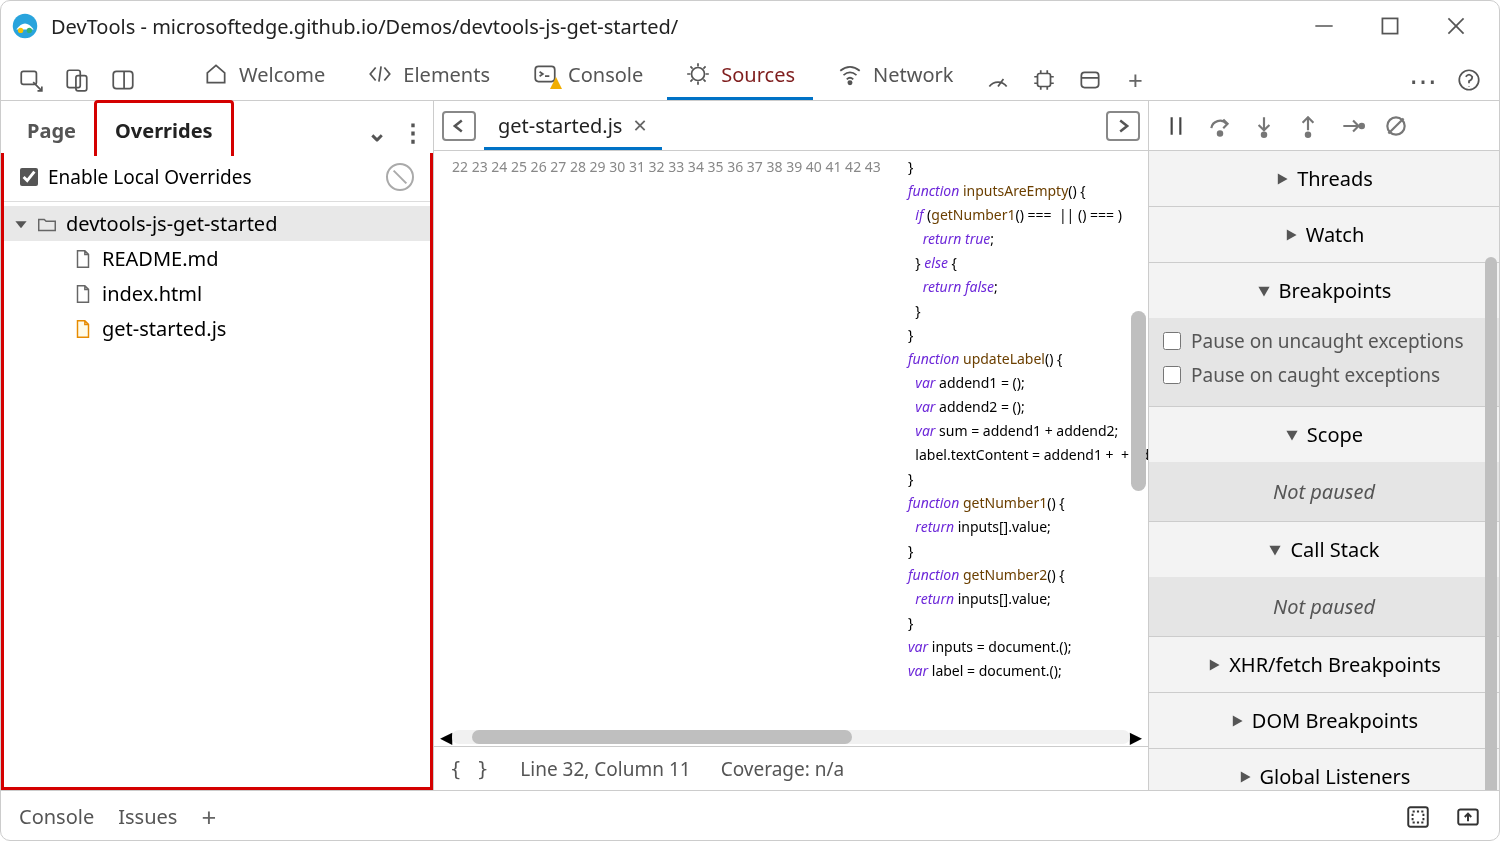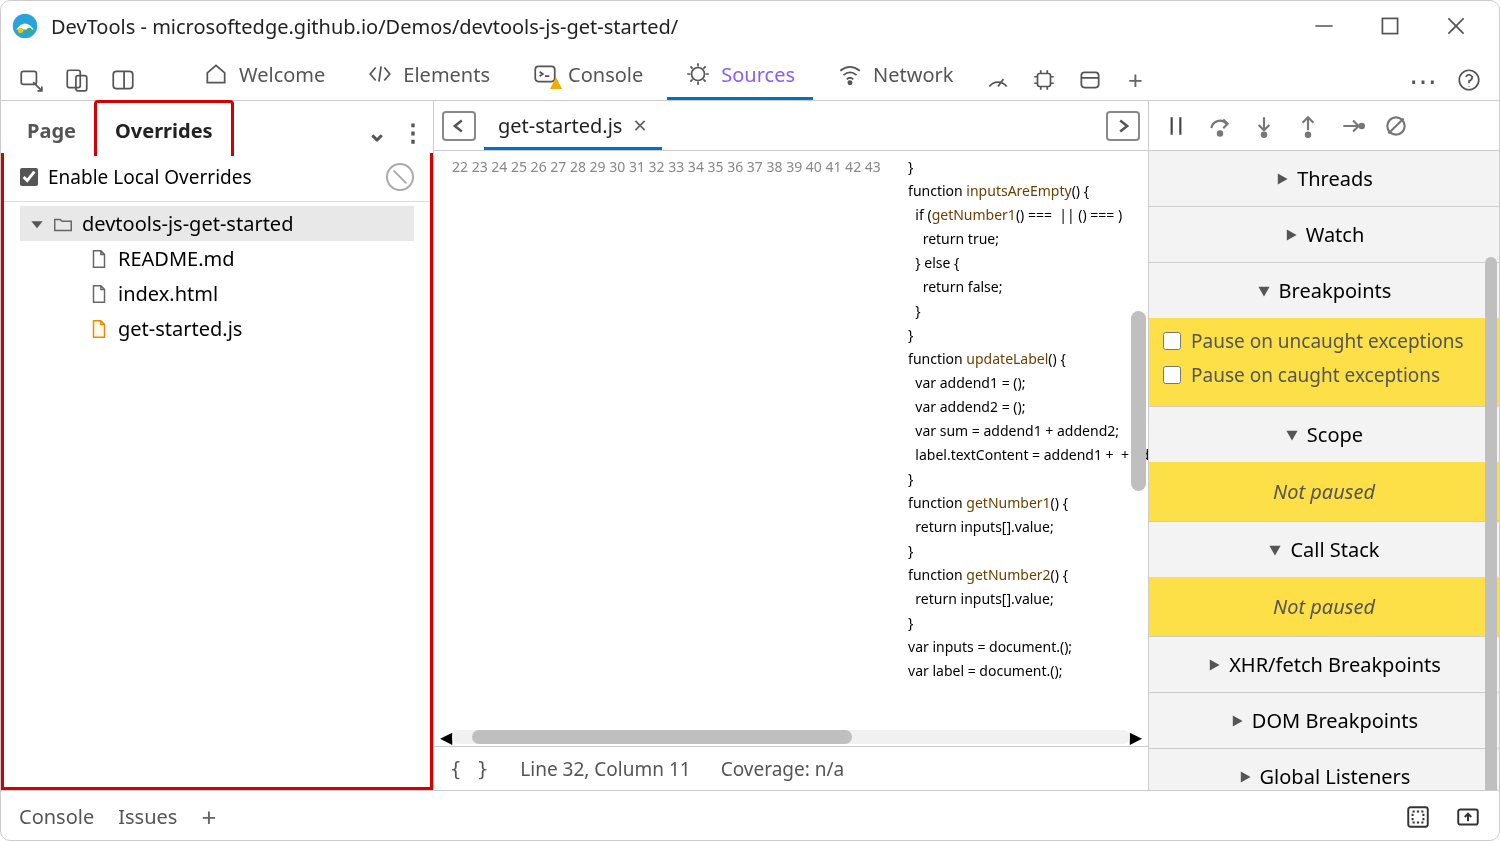--- a/index.html
+++ b/index.html
@@ -11,71 +11,71 @@
 .titlebar .title { font-size: 20px; color: #222; flex:1;}
 .win-controls { display:flex; gap: 40px; margin-right: 20px;}
 .win-controls span { font-size: 20px; color: #333; cursor:pointer;}
 svg { display:block; }
 .icon20 { width: 26px; height:26px; stroke:#555; stroke-width:1.6; fill:none; }
 
 
 .tabstrip { height: 50px; display:flex; align-items:flex-end; border-bottom:1px solid #ccc; padding: 0 10px; gap: 6px;}
 .tabstrip .iconbtn { width: 40px; height:40px; display:flex; align-items:center; justify-content:center; border-radius:6px; cursor:pointer;}
 .tabstrip .tab { display:flex; align-items:center; gap: 10px; padding: 0 18px; height:49px; color:#555; font-size: 20px; cursor:pointer; border-bottom: 3px solid transparent;}
-.tabstrip .tab.active { border-bottom: 3px solid #0072c6; color:#8b5cf6;}
+.tabstrip .tab.active { border-bottom: 3px solid #0072c6; color:#7f1d1d;}
 .tabstrip .spacer { flex:1; }
 
 
 .main { display:flex; height: calc(841px - 50px - 50px - 52px); }
 .sidebar { width: 433px; border-right: 1px solid #ccc; display:flex; flex-direction:column; }
 .sidebar-tabs { height: 55px; display:flex; align-items:flex-end; padding: 0 8px; gap: 0; font-weight: bold;}
 .sidebar-tab { padding: 14px 18px 12px; font-size: 20px; color:#555; cursor:pointer;}
 .sidebar-tab.active { border:3px solid #d40000; border-bottom:none; color:#222; border-radius: 4px 4px 0 0; background:#fff; position:relative; z-index:2;}
 .sidebar-tabs-right { margin-left:auto; display:flex; align-items:center; gap:14px; margin-bottom:8px;}
 .sidebar-body { flex:1; border:3px solid #d40000; border-top:none; margin-top:-3px;}
 .enable-row { display:flex; align-items:center; gap:10px; padding: 10px 16px; font-size: 19px; border-bottom:1px solid #ddd;}
 .enable-row input { width:18px; height:18px; accent-color:#555;}
 .clear-circle { width:28px;height:28px; border:2px solid #aaa; border-radius:50%; margin-left:auto; position:relative;}
 .clear-circle:after{ content:""; position:absolute; left:3px; top:11px; width:18px; height:2px; background:#aaa; transform:rotate(45deg);}
-.tree { padding: 4px 16px; font-size: 20px; }
+.tree { padding: 4px 0; font-size: 20px; }
 .tree-row { display:flex; align-items:center; gap: 8px; padding: 4px 10px; cursor:pointer;}
 .tree-row.selected { background:#e8e8e8; }
 .tree-indent { width: 50px; display:inline-block;}
 .tree-caret { width:14px; }
 .folder-ic, .file-ic { width: 22px; height:22px; }
 .file-orange { stroke:#e78b00; fill:#fffbe8;}
 
 
 .editor { flex:1; display:flex; flex-direction:column; border-right:1px solid #ccc; min-width:0;}
 .editor-tabs { height:50px; display:flex; align-items:center; padding: 0 8px; border-bottom:1px solid #ccc; gap:8px;}
 .sq-btn { width:34px; height:30px; border:2px solid #888; border-radius:4px; display:flex; align-items:center; justify-content:center; cursor:pointer;}
 .editor-tab { display:flex; align-items:center; gap:10px; padding: 10px 14px 8px; font-size: 20px; border-bottom:3px solid #0072c6; color:#222;}
 .editor-tab .close { font-size:18px; color:#666; }
 .editor-tabs .spacer{flex:1;}
 .code-wrap { flex:1; display:flex; overflow:hidden; position:relative; font-family: Consolas, ui-monospace, monospace; font-size: 14px; line-height: 24px;}
 .gutter { background:#fff; color:#888; text-align:right; padding: 4px 10px 4px 18px; user-select:none;}
 .code { padding: 4px 10px; white-space:pre; overflow:hidden; flex:1;}
-.tok-kw { color:#000000; }
+.tok-kw { color:#6d28d9;font-style:italic; }
 .tok-fn { color:#6b3f00; }
 .vscroll { position:absolute; right:2px; top:160px; width:15px; height:180px; background:#bfbfbf; border-radius:8px;}
 .hscroll-row{ height:18px; display:flex; align-items:center; padding:0 6px;}
 .hscroll-track{ flex:1; height:14px; background:#f1f1f1; border-radius:8px; position:relative;}
 .hscroll-thumb{ position:absolute; left:20px; top:0; height:14px; width:380px; background:#bfbfbf; border-radius:8px;}
 .statusbar { height:44px; border-top:1px solid #ccc; display:flex; align-items:center; padding: 0 16px; gap: 30px; font-size:19px; color:#555;}
 .statusbar .braces{ font-family: Consolas, monospace; color:#555; letter-spacing:2px;}
 
 
 .debug { width: 350px; display:flex; flex-direction:column; overflow:hidden;}
 .debug-toolbar { height:50px; border-bottom:1px solid #ccc; display:flex; align-items:center; gap:18px; padding:0 14px;}
 .dbg-ic { width:26px; height:26px; stroke:#777; stroke-width:2; fill:none; cursor:pointer;}
 .dbg-ic.dark{ stroke:#444;}
 .accordion { flex:1; overflow-y:auto;}
 .acc { border-bottom:1px solid #ccc; font-size:20px;}
 .acc-h { display:flex; align-items:center; gap:8px; padding: 14px 14px; background:#f3f3f3; cursor:pointer;justify-content:center;}
-.acc-body { padding: 6px 14px 14px 14px; background:#fde047; color:#555;}
+.acc-body { padding: 6px 14px 14px 14px; background:#e5e5e5; color:#555;}
 .acc-body.italic{ font-style:italic; text-align:center; padding:16px;}
 .acc-check { display:flex; align-items:center; gap:10px; padding:4px 0; font-size:19px;}
 .acc-check input{ width:18px;height:18px;}
 .tri { width: 14px; height:14px; }
 .debug-vscroll{ position:absolute; right:2px; top:156px; width:12px; height:580px; background:#bfbfbf; border-radius:6px;}
 
 
 .drawer { height:52px; border-top:1px solid #ccc; display:flex; align-items:center; padding: 0 18px; gap:24px; font-size:20px; color:#555;}
 .drawer .spacer{flex:1;}
 .drawer .dicon { width:26px; height:26px; stroke:#333; stroke-width:1.8; fill:none; cursor:pointer;}

